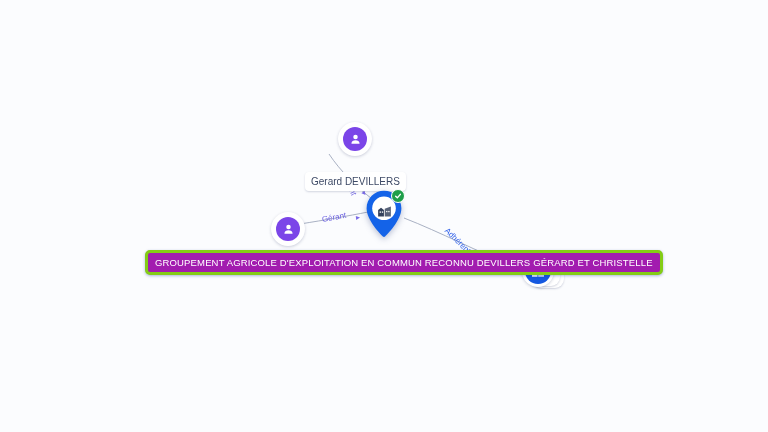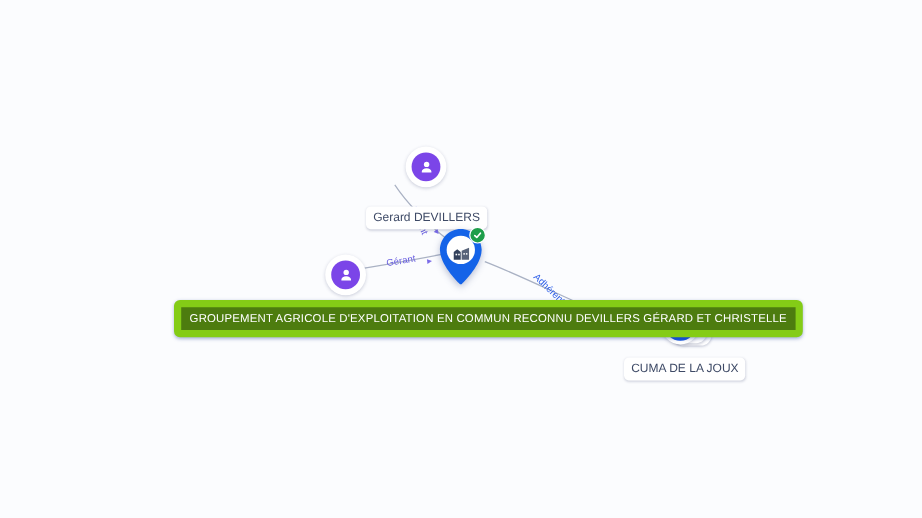--- a/index.html
+++ b/index.html
@@ -152,23 +152,23 @@
     color: #3e4a66;
     font-size: 10px;
     line-height: 13px;
     padding: 3px 6px;
     border-radius: 4px;
     white-space: nowrap;
     box-shadow: 0 1px 2px rgba(30,40,90,0.18);
   }
 
   .node-label.selected {
-    background: #4d7c0f;
+    background: #a21caf;
     color: #ffffff;
-    border: 6px solid #84cc16;
+    border: 3px solid #84cc16;
     border-radius: 5px;
     font-size: 9.5px;
     letter-spacing: 0.15px;
     padding: 3px 7px;
     box-shadow: 0 1px 3px rgba(20,50,150,0.35);
   }
 
   
   #main-label-wrap {
     position: absolute;
@@ -295,16 +295,15 @@
             <rect x="17.3" y="12.6" width="1.8" height="1.8" fill="#1558e0"></rect>
           </svg>
         </div>
       </div>
       <div class="badge-check">
         <svg width="8" height="8" viewBox="0 0 24 24" fill="none" stroke="#ffffff" stroke-width="4.2" stroke-linecap="round" stroke-linejoin="round">
           <path d="M5 12.8 L10 17.6 L19 7"></path>
         </svg>
       </div>
     </div>
-    <div class="node-label" style="margin-top:6px;">CUMA DE LA JOUX</div>
   </div>
 
 </div>
 
 </body></html>

